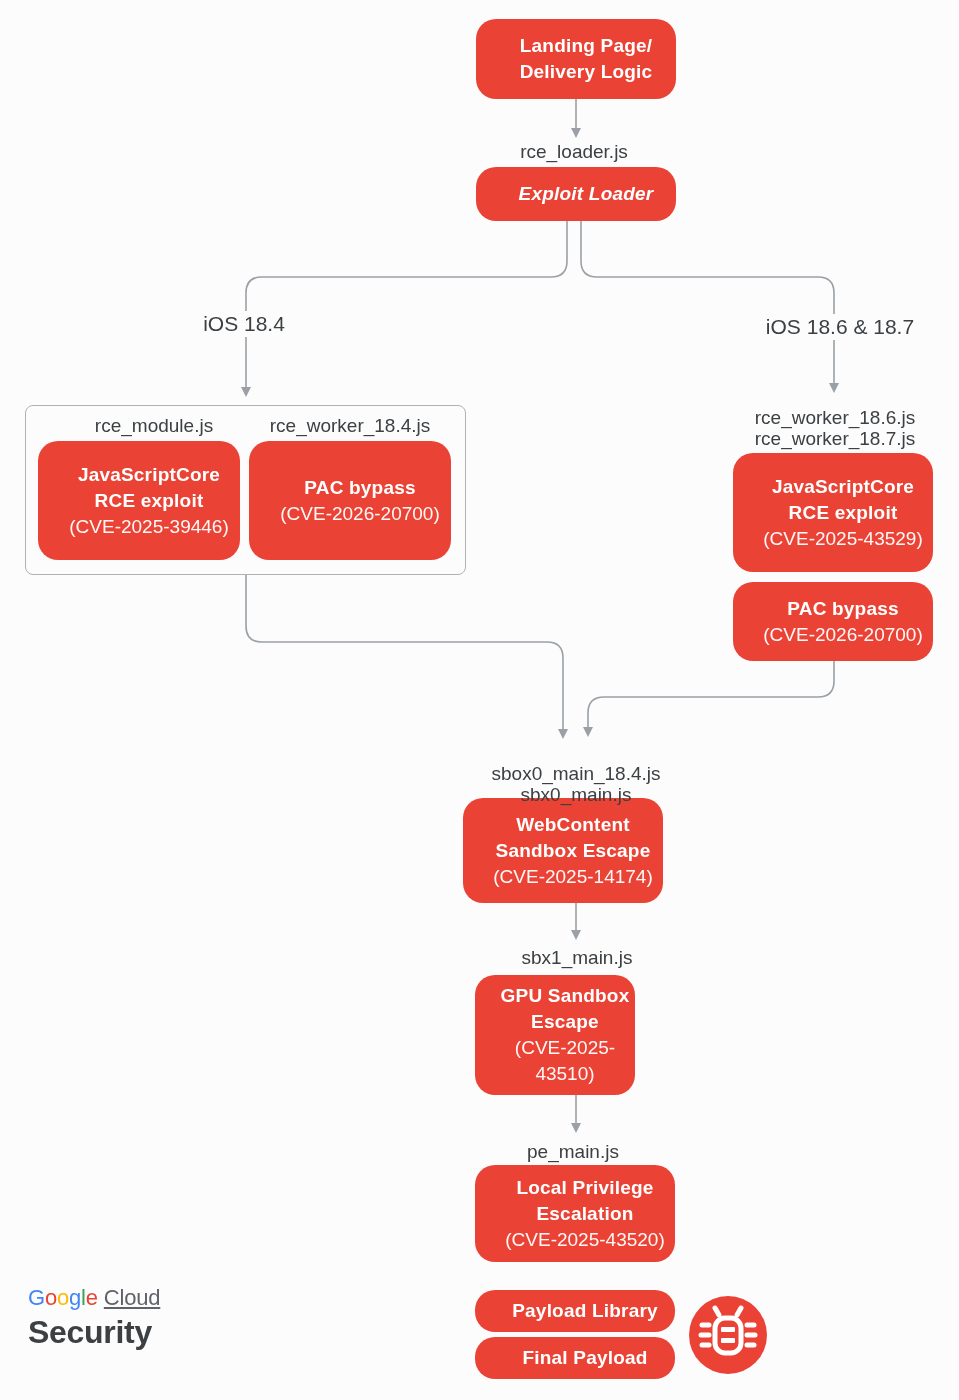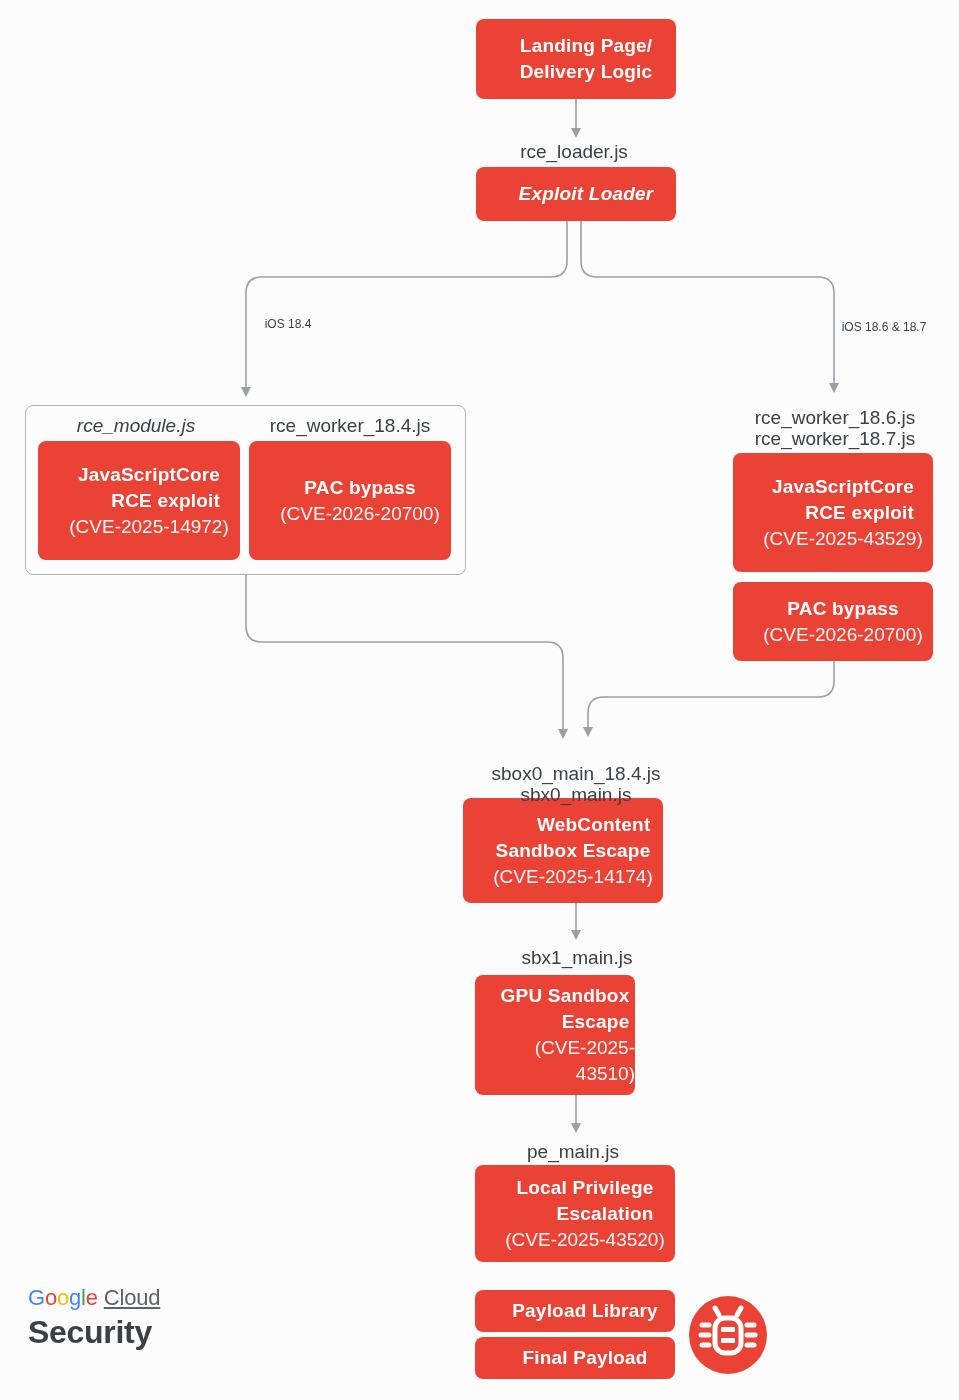--- a/index.html
+++ b/index.html
@@ -16,24 +16,24 @@
   body{font-family:"Liberation Sans","DejaVu Sans",sans-serif;}
   .canvas{position:relative;width:959px;height:1400px;background:var(--bg);overflow:hidden;}
 
   svg.connectors{position:absolute;left:0;top:0;z-index:1;}
   svg.connectors path.wire{fill:none;stroke:var(--line-gray);stroke-width:1.6px;}
   .arrowhead{fill:var(--line-gray);}
 
   .node{
     position:absolute;z-index:2;
     background:var(--box-red);
-    border-radius:8px;
+    border-radius:20px;
     color:#fff;
     display:flex;flex-direction:column;align-items:center;justify-content:center;
-    text-align:right;
+    text-align:center;
     padding-left:20px;
   }
   .node .node-title{
     font-weight:700;font-size:19px;line-height:26px;white-space:pre-line;
     letter-spacing:.2px;
   }
   .node .node-cve{
     font-weight:400;font-size:19px;line-height:26px;color:rgba(255,255,255,.96);
   }
 
@@ -48,25 +48,24 @@
     position:absolute;z-index:3;
     transform:translateX(-50%);
     color:var(--label-ink);
     font-size:19px;line-height:21px;
     text-align:center;white-space:pre-line;
   }
   .branch-label{
     position:absolute;z-index:3;
     transform:translateX(-50%);
     color:var(--label-ink);
-    font-size:12px;line-height:22px;
+    font-size:21px;line-height:22px;
     background:var(--bg);
     padding:2px 5px;
     white-space:nowrap;
-    margin-left:44px;
   }
 
   .logo{position:absolute;left:28px;top:1286px;z-index:2;}
   .logo-line1{font-size:22px;font-weight:500;letter-spacing:-.2px;line-height:24px;}
   .logo-line1 .cloud-word{color:var(--cloud-gray);margin-left:6px;font-weight:400;text-decoration:underline;}
   .logo-line2{font-size:32px;font-weight:600;color:var(--security-ink);letter-spacing:-.3px;margin-top:4px;}
 
   .bug-badge{position:absolute;left:688px;top:1295px;z-index:2;width:80px;height:80px;}
 </style>
 </head>
@@ -98,27 +97,27 @@
 
   <div class="node" style="left:476px;top:167px;width:200px;height:54px;font-style:italic;">
     <span class="node-title">Exploit Loader</span>
   </div>
 
   <div class="branch-label" style="left:244px;top:311px;">iOS 18.4</div>
   <div class="branch-label" style="left:840px;top:314px;">iOS 18.6 &amp; 18.7</div>
 
   <div class="group-box" style="left:25px;top:405px;width:441px;height:170px;"></div>
 
-  <div class="file-label" style="left:136px;top:415px;font-style:italic;">rce_module.js</div>
+  <div class="file-label" style="left:154px;top:415px;">rce_module.js</div>
   <div class="file-label" style="left:350px;top:415px;">rce_worker_18.4.js</div>
 
   <div class="node" style="left:38px;top:441px;width:202px;height:119px;">
     <span class="node-title">JavaScriptCore
 RCE exploit</span>
-    <span class="node-cve">(CVE-2025-14972)</span>
+    <span class="node-cve">(CVE-2025-39446)</span>
   </div>
 
   <div class="node" style="left:249px;top:441px;width:202px;height:119px;">
     <span class="node-title">PAC bypass</span>
     <span class="node-cve">(CVE-2026-20700)</span>
   </div>
 
   <div class="file-label" style="left:835px;top:407px;">rce_worker_18.6.js
 rce_worker_18.7.js</div>
 

